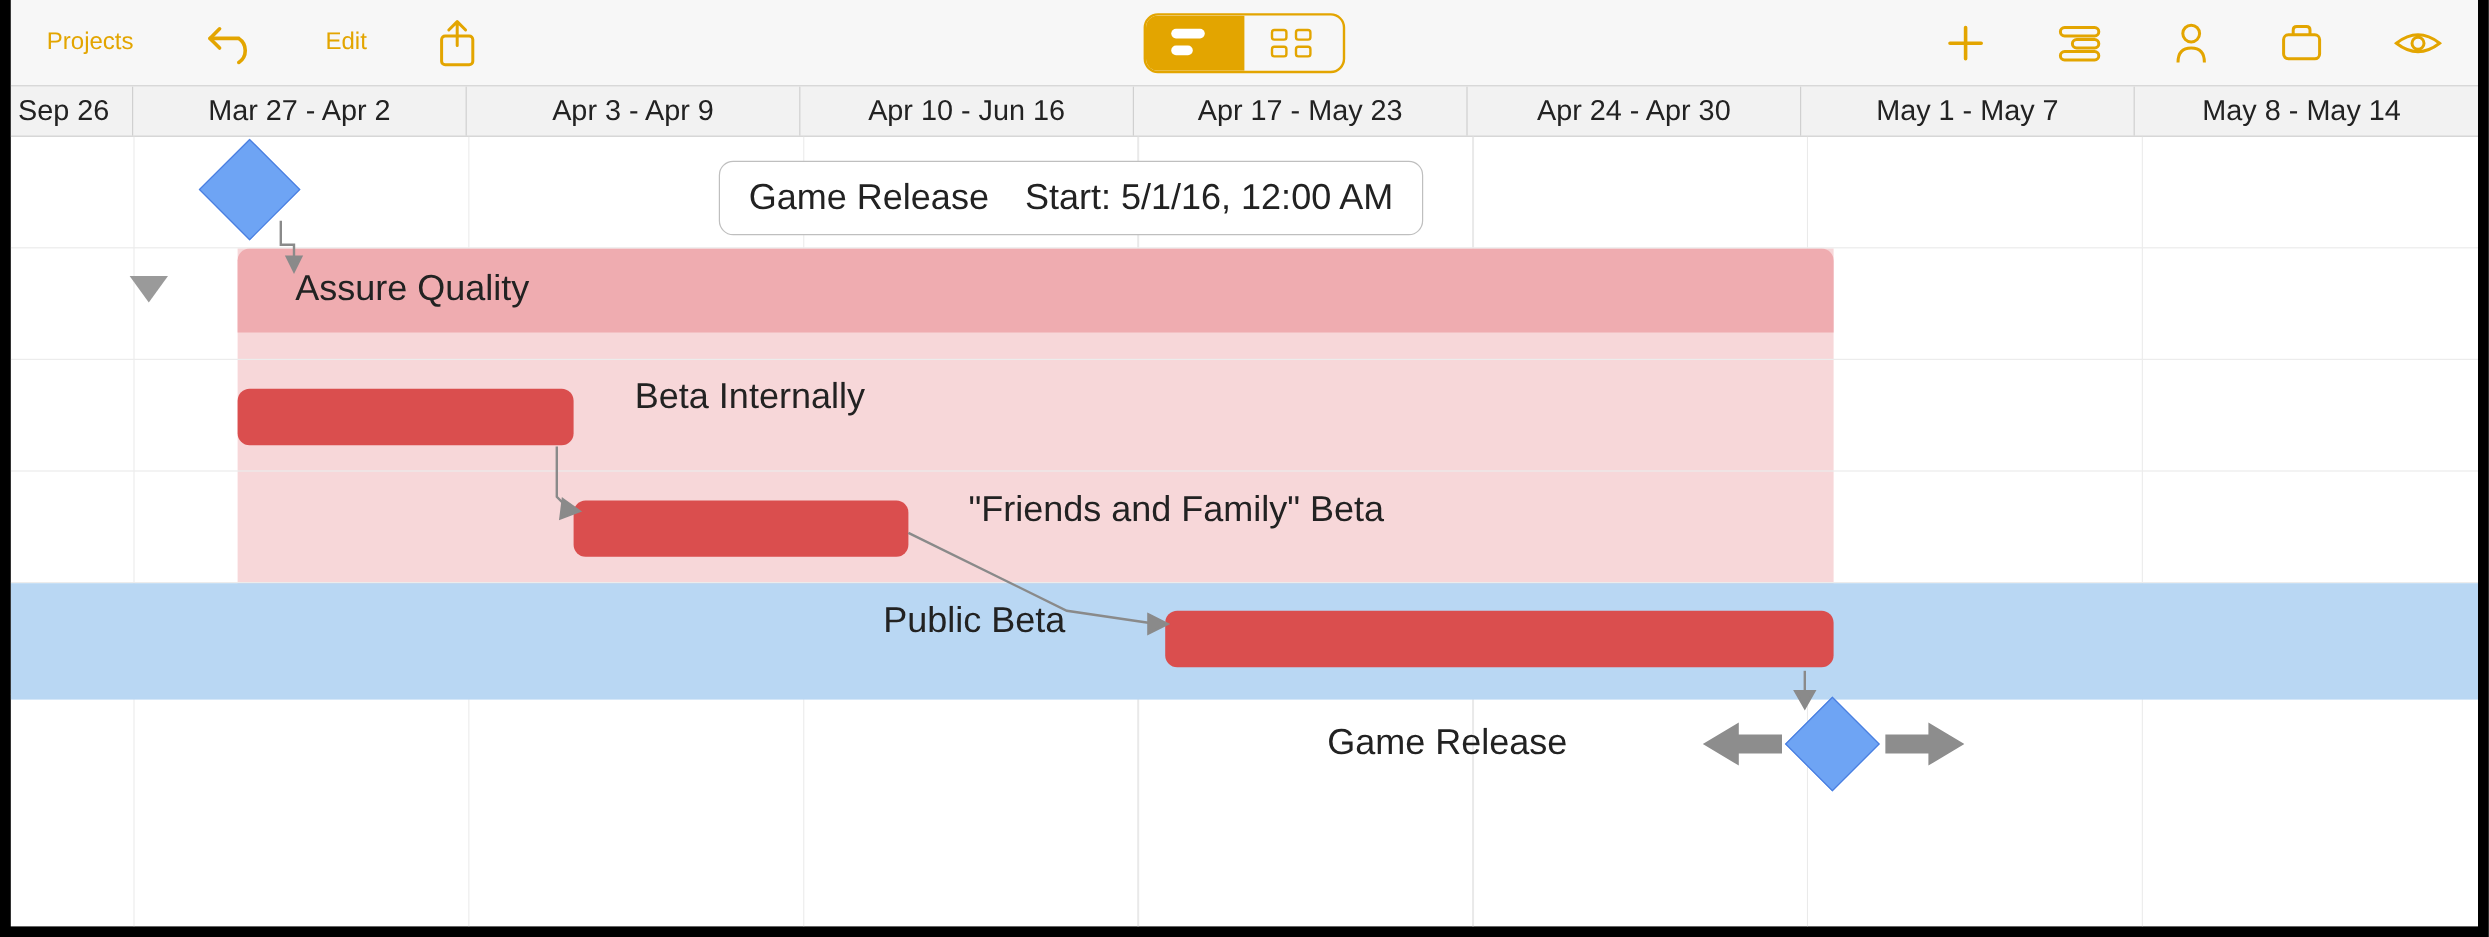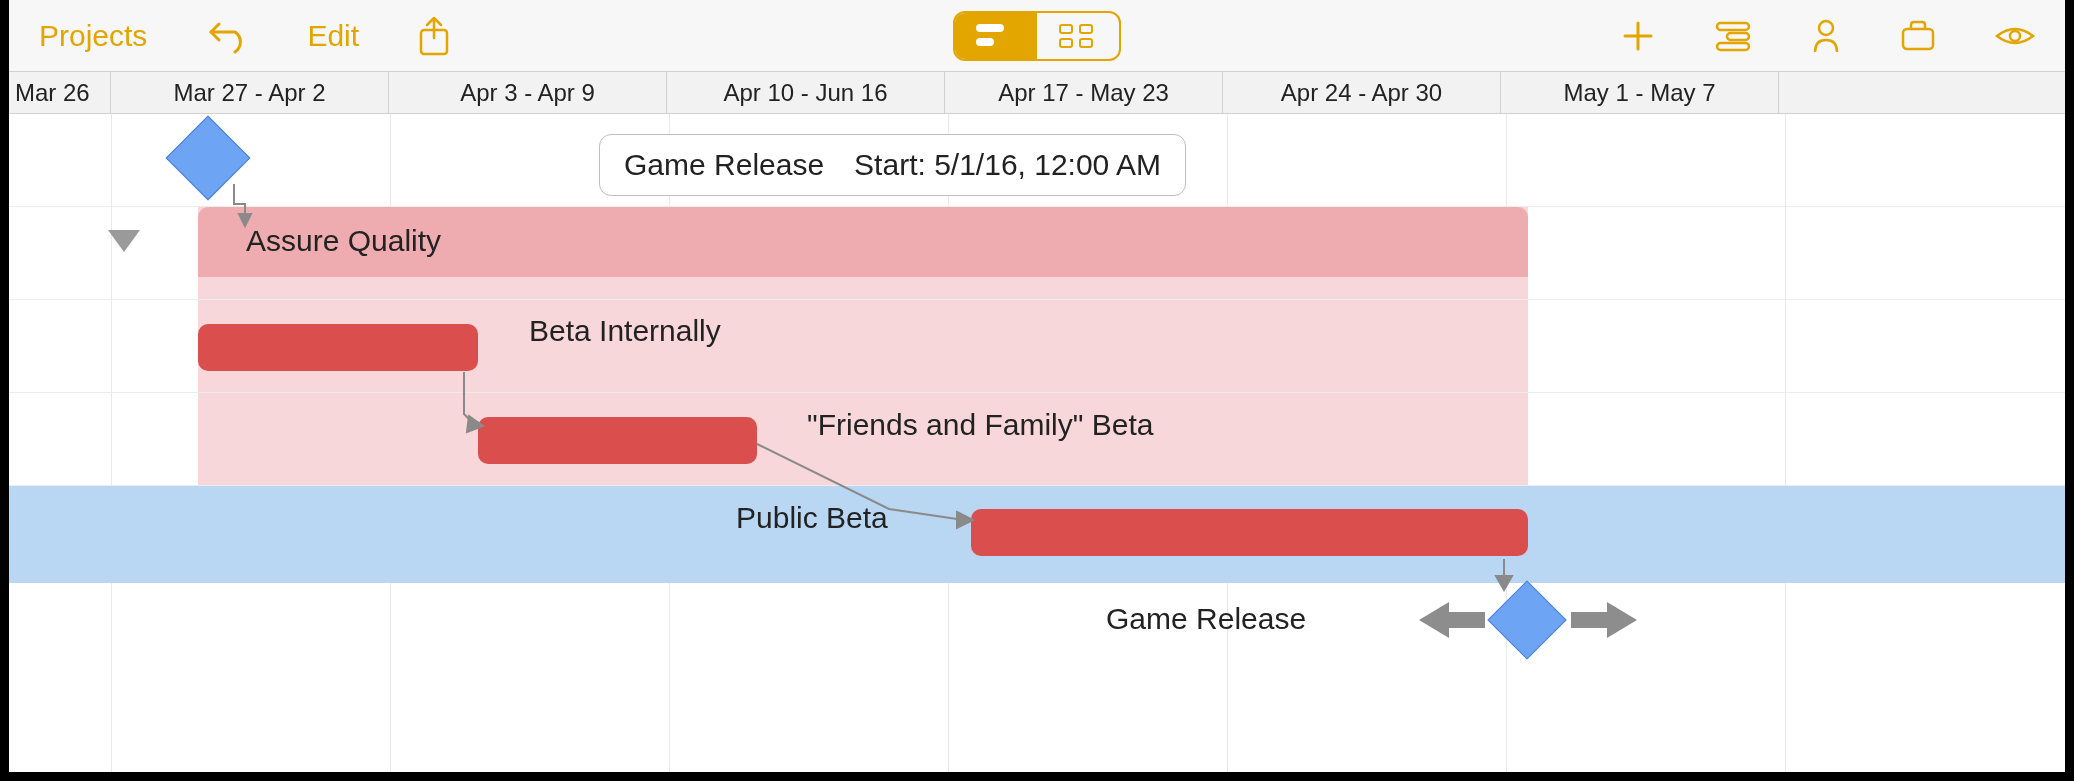--- a/index.html
+++ b/index.html
@@ -34,21 +34,21 @@
     gap: 58px;
   }
   .tb-btn {
     color: #e3a500;
     font-size: 29px;
     display: flex;
     align-items: center;
     justify-content: center;
     cursor: pointer;
   }
-  .tb-text { color: #e3a500; font-size: 30px; }
+  .tb-text { color: #e3a500; font-size: 20px; }
   .view-seg {
     position: absolute;
     left: 50%; top: 50%; transform: translate(-50%,-50%);
     display: flex;
     border: 2px solid #e3a500;
     border-radius: 12px;
     overflow: hidden;
     height: 50px;
   }
   .seg-btn { width: 82px; display:flex; align-items:center; justify-content:center; }
@@ -196,27 +196,28 @@
       <div class="tb-btn">
         <svg width="40" height="28" viewBox="0 0 40 28">
             <path d="M2 14 Q20 0 38 14 Q20 28 2 14 Z" stroke="#e3a500" stroke-width="2.5" fill="none"></path>
             <circle cx="20" cy="14" r="5" stroke="#e3a500" stroke-width="2.5" fill="none"></circle>
           </svg>
       </div>
     </div>
   </div>
 
   <div class="timeline-header">
-    <div class="th-cell" style="width:102px;justify-content:flex-start;padding-left:6px">Mar 26</div>
+    <div class="th-cell" style="width:102px;justify-content:flex-start;padding-left:6px">Sep 26</div>
     <div class="th-cell" style="width:278px">Mar 27 - Apr 2</div>
     <div class="th-cell" style="width:278px">Apr 3 - Apr 9</div>
     <div class="th-cell" style="width:278px">Apr 10 - Jun 16</div>
     <div class="th-cell" style="width:278px">Apr 17 - May 23</div>
     <div class="th-cell" style="width:278px">Apr 24 - Apr 30</div>
     <div class="th-cell" style="width:278px">May 1 - May 7</div>
+    <div class="th-cell" style="width:278px;border-right:none">May 8 - May 14</div>
   </div>
 
   <div class="gantt">
 
     <div class="group-bg"></div>
     <div class="group-bar"></div>
     <div class="task-label" style="left:237px; top:110px">Assure Quality</div>
 
     <div class="collapse-tri"></div>
 

